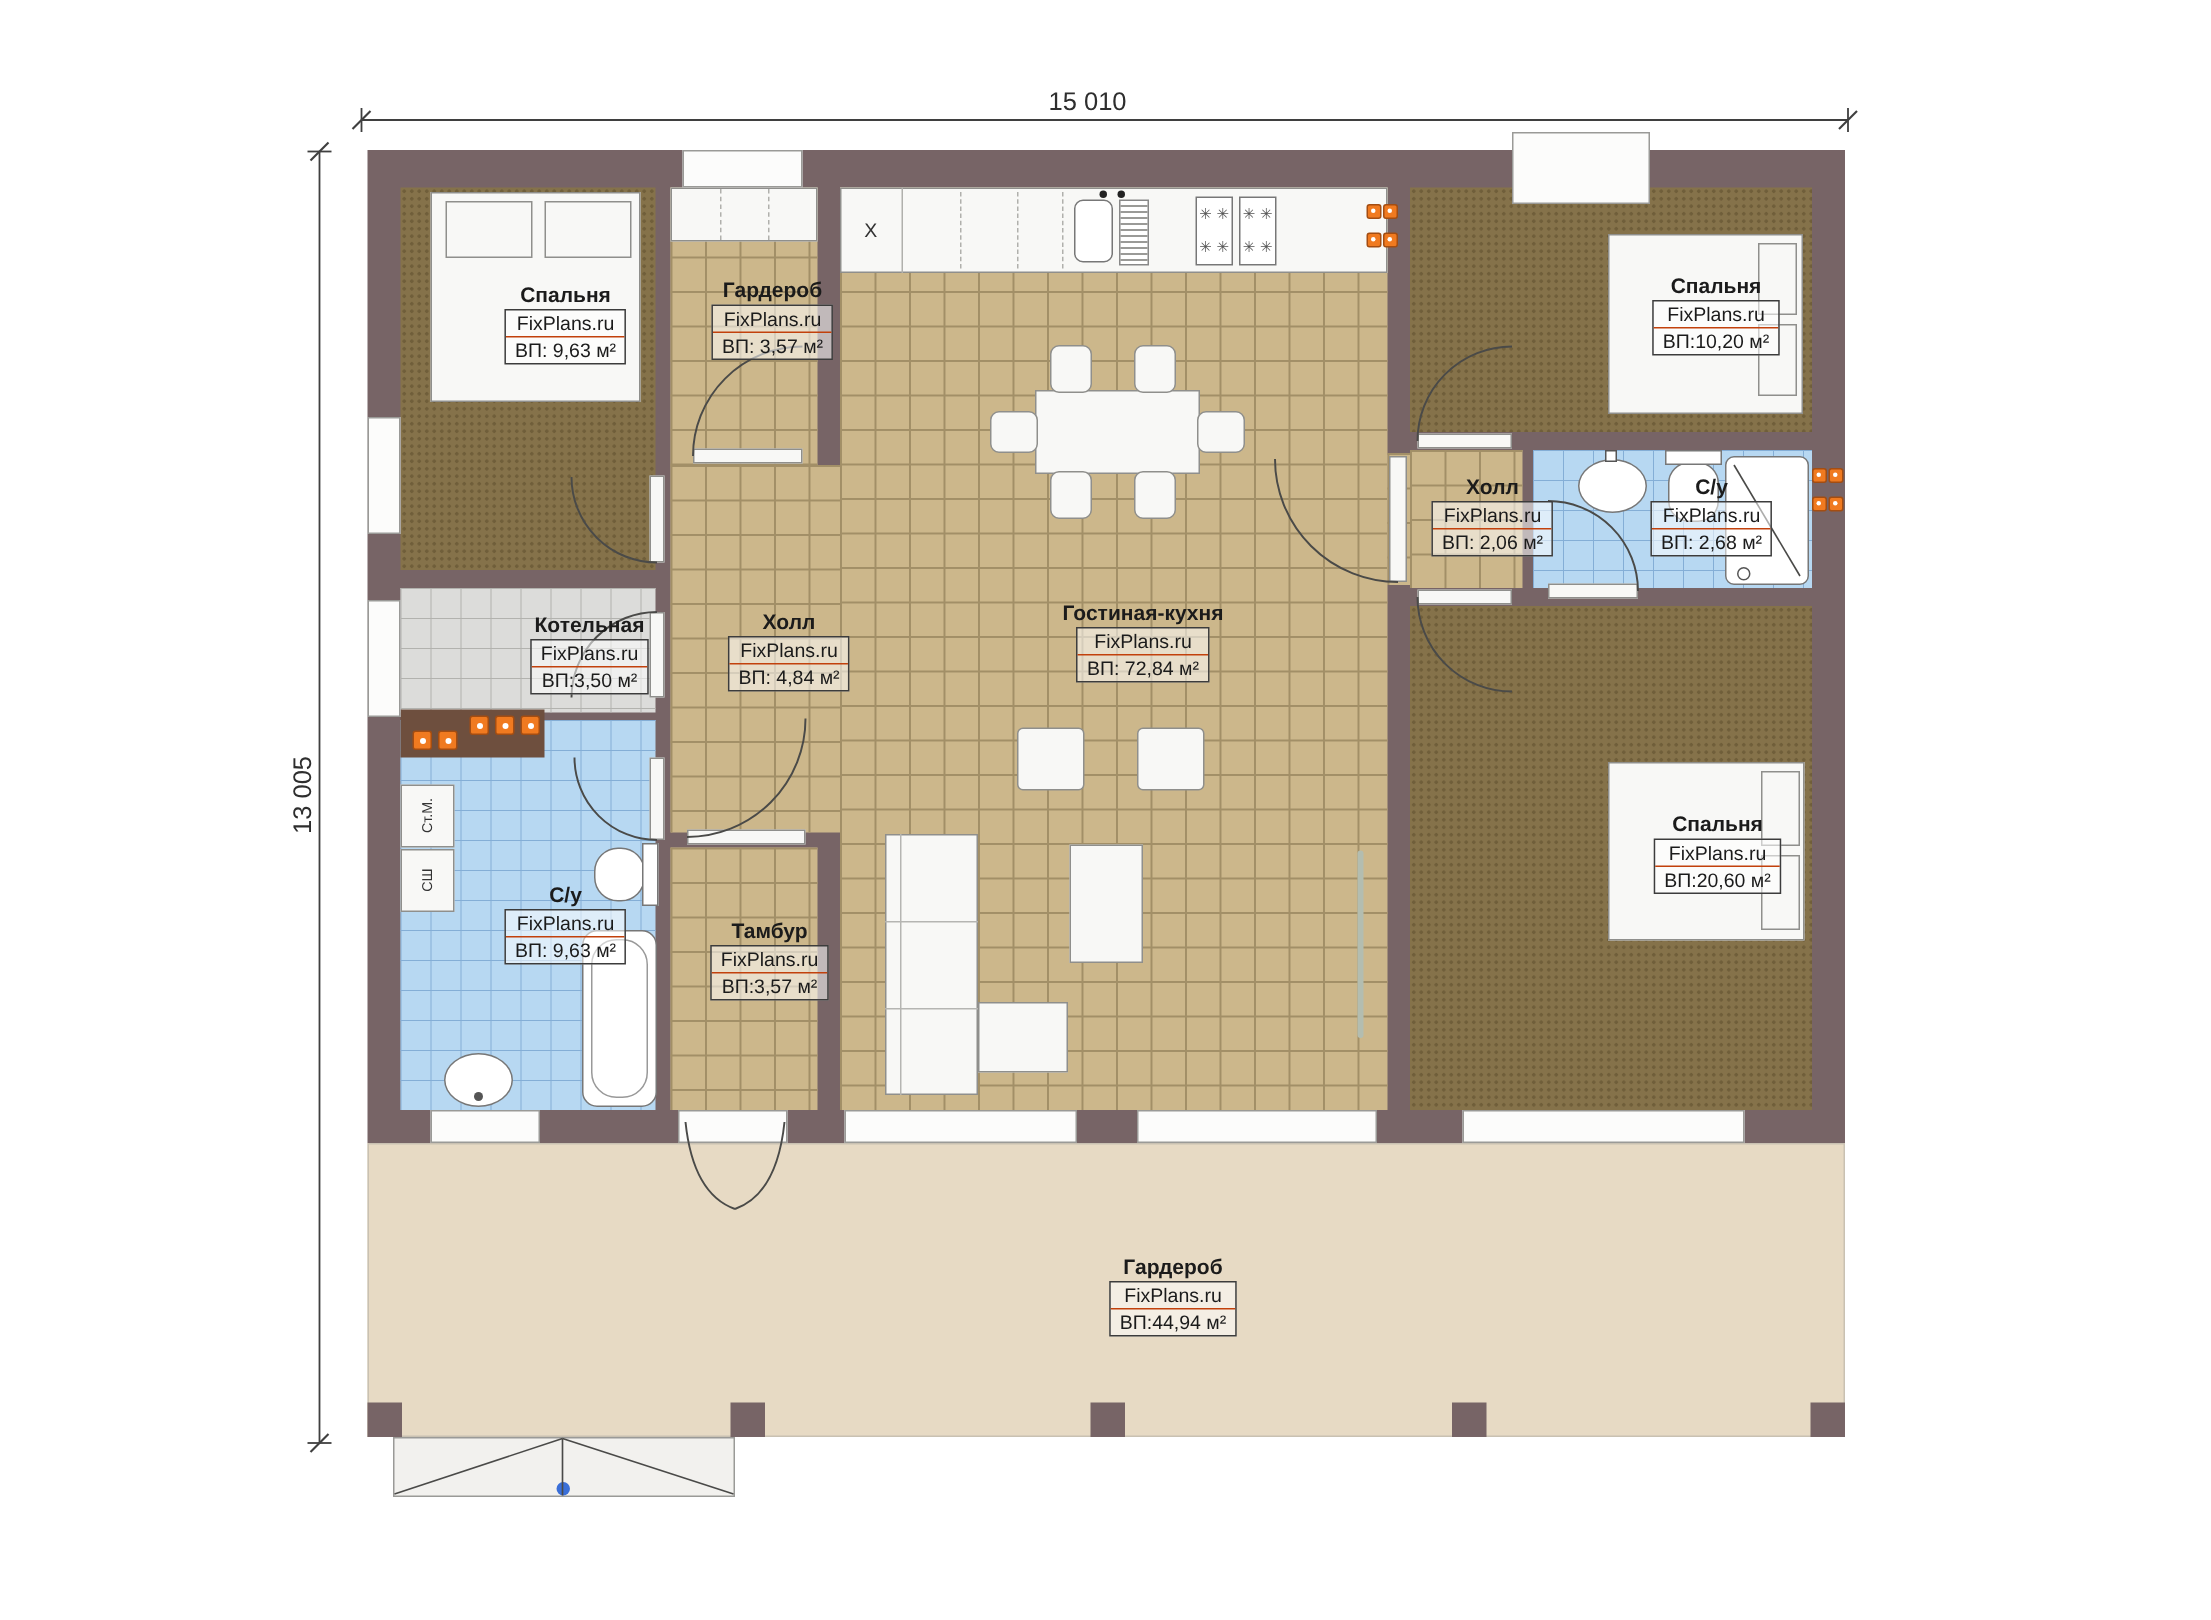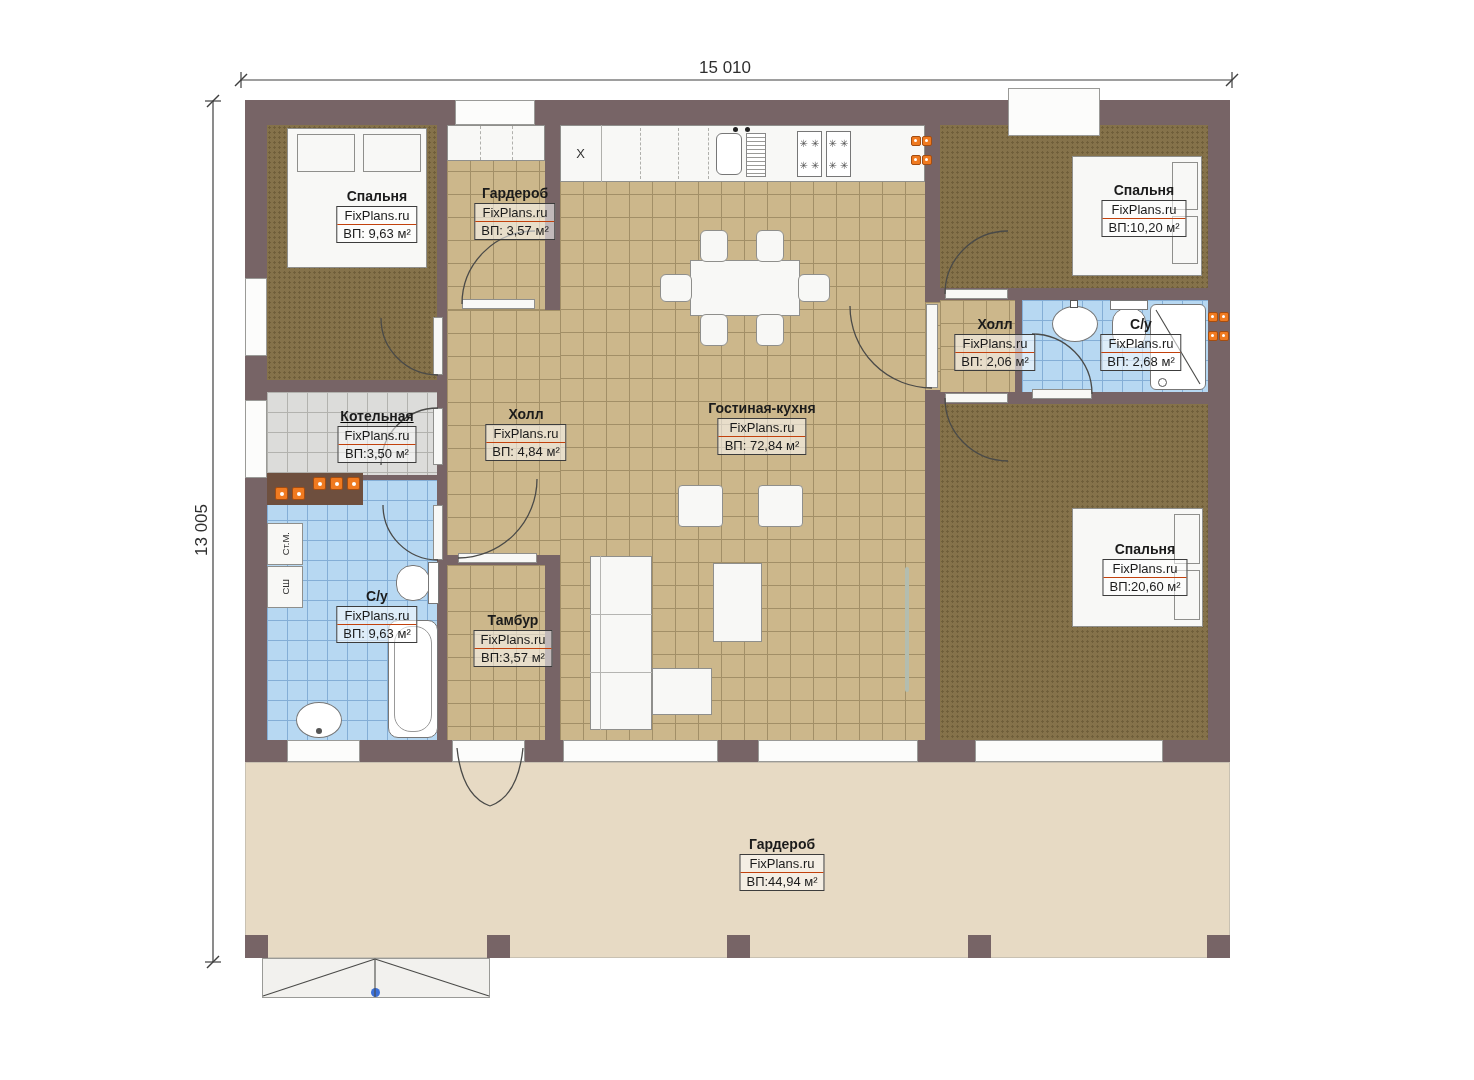--- a/index.html
+++ b/index.html
@@ -251,21 +251,21 @@
   <div class="rlabel" style="left:974px;top:316px;">
     <div class="rname">Холл</div>
     <div class="rbox"><div class="rbrand">FixPlans.ru</div>
     <div class="rarea">ВП: 2,06 м²</div></div>
   </div>
   <div class="rlabel" style="left:1120px;top:316px;">
     <div class="rname">С/у</div>
     <div class="rbox"><div class="rbrand">FixPlans.ru</div>
     <div class="rarea">ВП: 2,68 м²</div></div>
   </div>
-  <div class="rlabel" style="left:356px;top:408px;text-decoration:underline;">
+  <div class="rlabel" style="left:372px;top:408px;">
     <div class="rname">Котельная</div>
     <div class="rbox"><div class="rbrand">FixPlans.ru</div>
     <div class="rarea">ВП:3,50 м²</div></div>
   </div>
   <div class="rlabel" style="left:505px;top:406px;">
     <div class="rname">Холл</div>
     <div class="rbox"><div class="rbrand">FixPlans.ru</div>
     <div class="rarea">ВП: 4,84 м²</div></div>
   </div>
   <div class="rlabel" style="left:741px;top:400px;">

